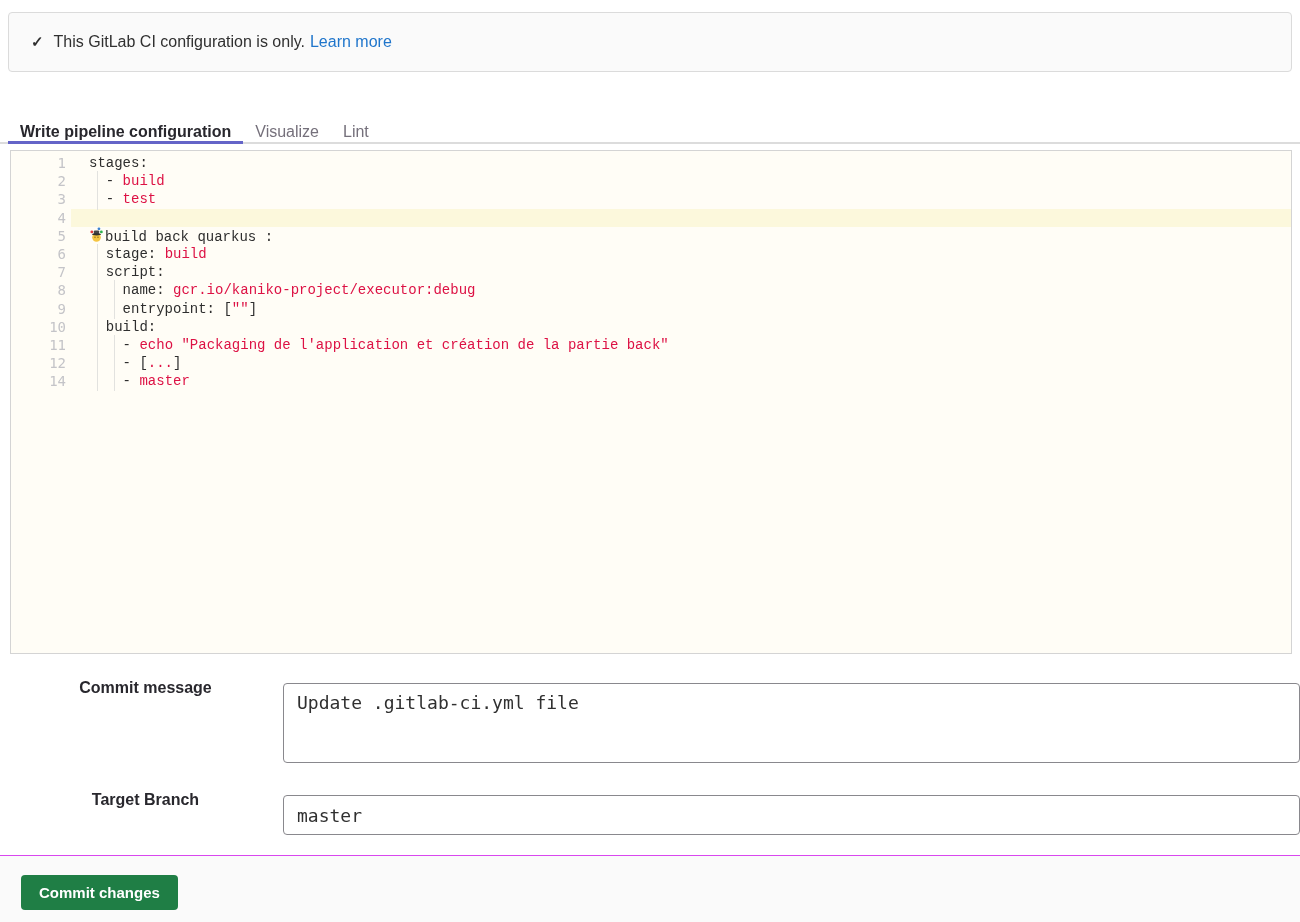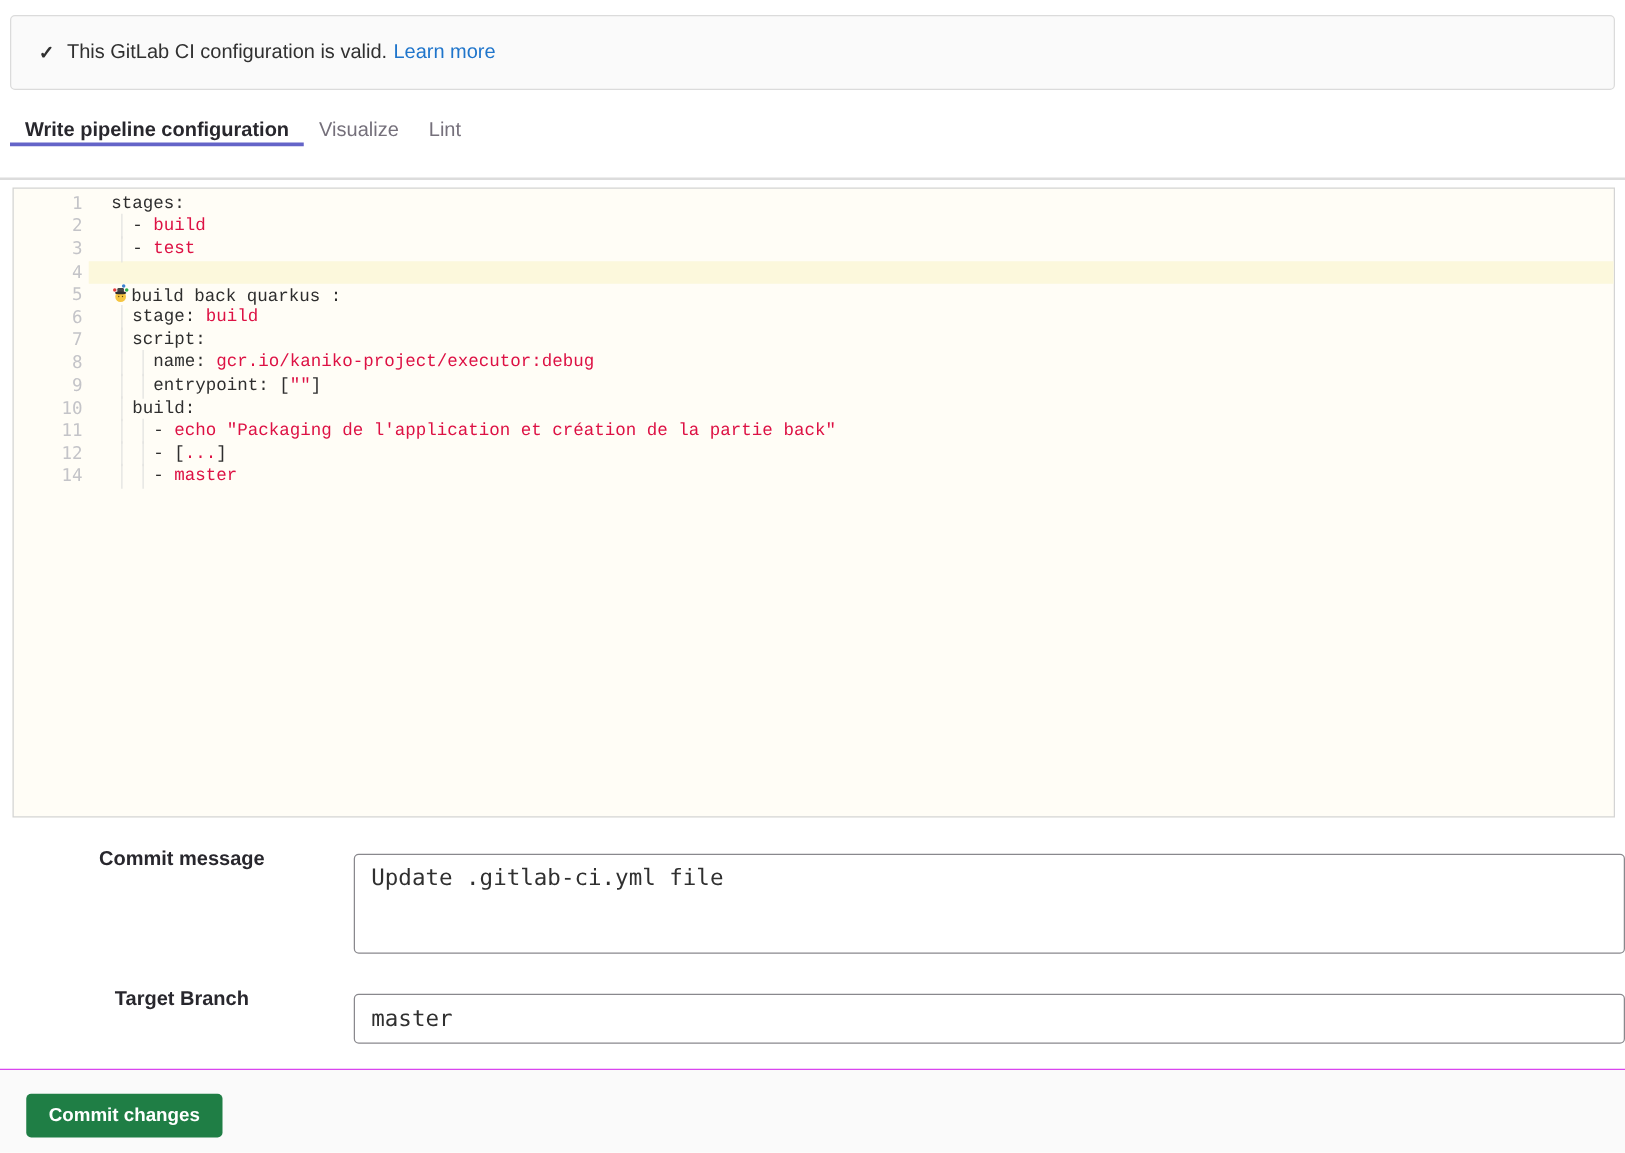--- a/index.html
+++ b/index.html
@@ -7,21 +7,21 @@
     font-family: "Liberation Sans", sans-serif; color: #303030; }
 
   
   .banner { margin: 12px 8px 0 8px; height: 60px; background: #fafafa;
     border: 1px solid #dbdbdb; border-radius: 4px; display: flex; align-items: center;
     padding-left: 22px; font-size: 16px; }
   .banner .check { font-size: 15px; font-weight: 700; color: #303030; margin-right: 10px; }
   .banner a { color: #1f75cb; text-decoration: none; margin-left: 5px; cursor: pointer; }
 
   
-  .tabs { margin-top: 24px; padding-left: 8px; display: flex; align-items: flex-start;
+  .tabs { margin-top: 24px; padding-left: 8px; display: flex; align-items: flex-end;
     border-bottom: 2px solid #dcdcdc; height: 48px; }
   .tab { display: flex; align-items: center; padding: 0 12px; font-size: 16px;
     color: #75707b; cursor: pointer; border-bottom: 3px solid transparent;
     margin-bottom: -2px; }
   .tab.active { color: #28272d; font-weight: 700; border-bottom-color: #6464c8; }
 
   
   .editor { margin: 6px 8px 0 10px; height: 504px; border: 1px solid #d4d4d4;
     background: #fffdf6; overflow: hidden; padding-top: 3px; cursor: text; }
   .cl { display: flex; height: 18.2px; line-height: 18.2px;
@@ -55,21 +55,21 @@
     padding: 19px 0 0 21px; }
   .btn-commit { background: #1f7e45; color: #ffffff; font-family: "Liberation Sans", sans-serif;
     font-size: 15px; font-weight: 700; border: none; border-radius: 4px;
     padding: 9px 18px; cursor: pointer; }
 </style>
 </head>
 <body>
 
 <div class="banner">
   <span class="check">✓</span>
-  <span>This GitLab CI configuration is valid.</span>
+  <span>This GitLab CI configuration is only.</span>
   <a href="#">Learn more</a>
 </div>
 
 <div class="tabs" id="tabs">
     <div class="tab active">Write pipeline configuration</div>
     <div class="tab">Visualize</div>
     <div class="tab">Lint</div>
   </div>
 
 <div class="editor" id="editor">

